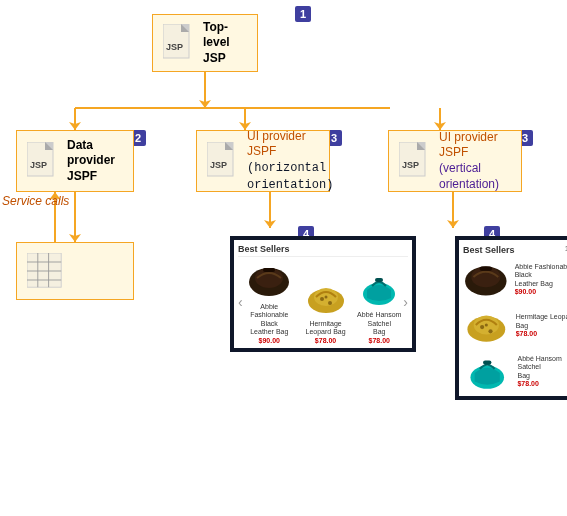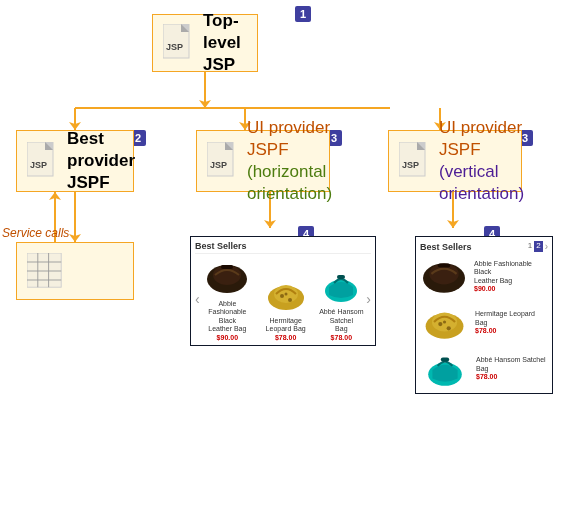--- a/index.html
+++ b/index.html
@@ -25,21 +25,21 @@
       background: #fff8e1;
       border: 1.5px solid #f5a623;
       display: flex;
       align-items: center;
       padding: 6px 10px;
       gap: 8px;
     }
 
     .node-label {
       font-weight: bold;
-      font-size: 17px;
+      font-size: 12px;
       color: #000;
       line-height: 1.3;
     }
 
     
     .badge {
       position: absolute;
       background: #3f3f9f;
       color: #fff;
       font-size: 11px;
@@ -80,23 +80,24 @@
     .service-calls-label {
       position: absolute;
       color: #c05000;
       font-size: 12px;
       font-style: italic;
     }
 
     
     .product-widget {
       position: absolute;
-      border: 1px solid #0f172a;
+      border: 4px solid #0f172a;
       background: #fff;
       padding: 4px;
+      margin-left: 40px;
     }
 
     .product-widget-title {
       font-size: 9px;
       font-weight: bold;
       color: #333;
       margin-bottom: 3px;
       border-bottom: 1px solid #eee;
       padding-bottom: 2px;
     }
@@ -192,49 +193,49 @@
 
   <div class="badge" style="top:130px; left:130px;">2</div>
 
   <div class="node" style="top:130px; left:16px; width:118px; height:62px;">
     <svg class="jsp-icon" viewBox="0 0 32 38">
       <rect x="0" y="0" width="26" height="34" fill="#f5f0e0" stroke="#ccc" stroke-width="1"></rect>
       <polygon points="18,0 26,0 26,8 18,8" fill="#ccc"></polygon>
       <polygon points="18,0 18,8 26,8" fill="#aaa"></polygon>
       <text x="3" y="26" font-size="9" font-weight="bold" fill="#444">JSP</text>
     </svg>
-    <span class="node-label" style="white-space:pre-line;">Best provider
+    <span class="node-label" style="white-space:pre-line;">Data provider
 JSPF</span>
   </div>
 
   <div class="badge" style="top:130px; left:326px;">3</div>
 
   <div class="node" style="top:130px; left:196px; width:134px; height:62px;">
     <svg class="jsp-icon" viewBox="0 0 32 38">
       <rect x="0" y="0" width="26" height="34" fill="#f5f0e0" stroke="#ccc" stroke-width="1"></rect>
       <polygon points="18,0 26,0 26,8 18,8" fill="#ccc"></polygon>
       <polygon points="18,0 18,8 26,8" fill="#aaa"></polygon>
       <text x="3" y="26" font-size="9" font-weight="bold" fill="#444">JSP</text>
     </svg>
-    <span class="node-label" style="white-space:pre-line; font-weight:normal; color:#c05000;">UI provider JSPF<br><span style="color:#4d7c0f;">(horizontal<br>orientation)</span></span>
+    <span class="node-label" style="white-space:pre-line; font-weight:normal; color:#c05000;">UI provider JSPF<br><span style="color:#0f172a;font-family:Liberation Mono, monospace;">(horizontal<br>orientation)</span></span>
   </div>
 
   <div class="badge" style="top:130px; left:517px;">3</div>
 
   <div class="node" style="top:130px; left:388px; width:134px; height:62px;">
     <svg class="jsp-icon" viewBox="0 0 32 38">
       <rect x="0" y="0" width="26" height="34" fill="#f5f0e0" stroke="#ccc" stroke-width="1"></rect>
       <polygon points="18,0 26,0 26,8 18,8" fill="#ccc"></polygon>
       <polygon points="18,0 18,8 26,8" fill="#aaa"></polygon>
       <text x="3" y="26" font-size="9" font-weight="bold" fill="#444">JSP</text>
     </svg>
     <span class="node-label" style="white-space:pre-line; font-weight:normal; color:#c05000;">UI provider JSPF<br><span style="color:#4c1d95;">(vertical<br>orientation)</span></span>
   </div>
 
-  <div class="service-calls-label" style="top:226px; left:2px;">Service calls</div>
+  <div class="service-calls-label" style="top:194px; left:2px;">Service calls</div>
 
   <div class="node" style="top:242px; left:16px; width:118px; height:58px;">
     <svg class="db-icon" viewBox="0 0 40 40">
       <rect x="0" y="0" width="38" height="38" fill="#f5f0e0" stroke="#ccc" stroke-width="1"></rect>
 
       <line x1="0" y1="10" x2="38" y2="10" stroke="#999" stroke-width="1"></line>
       <line x1="0" y1="20" x2="38" y2="20" stroke="#999" stroke-width="1"></line>
       <line x1="0" y1="30" x2="38" y2="30" stroke="#999" stroke-width="1"></line>
       <line x1="12" y1="0" x2="12" y2="38" stroke="#999" stroke-width="1"></line>
       <line x1="24" y1="0" x2="24" y2="38" stroke="#999" stroke-width="1"></line>

